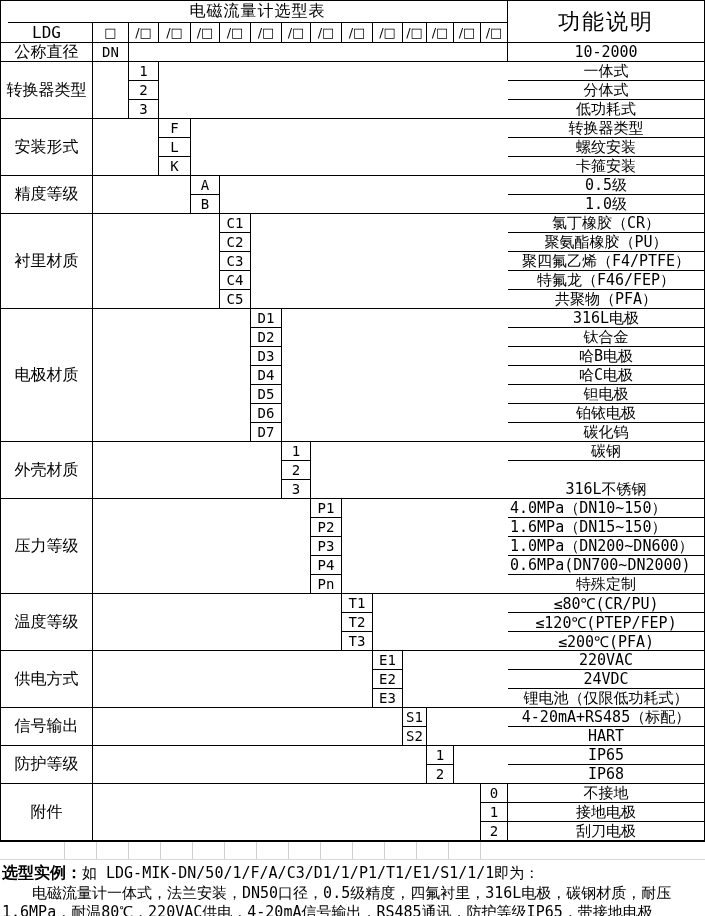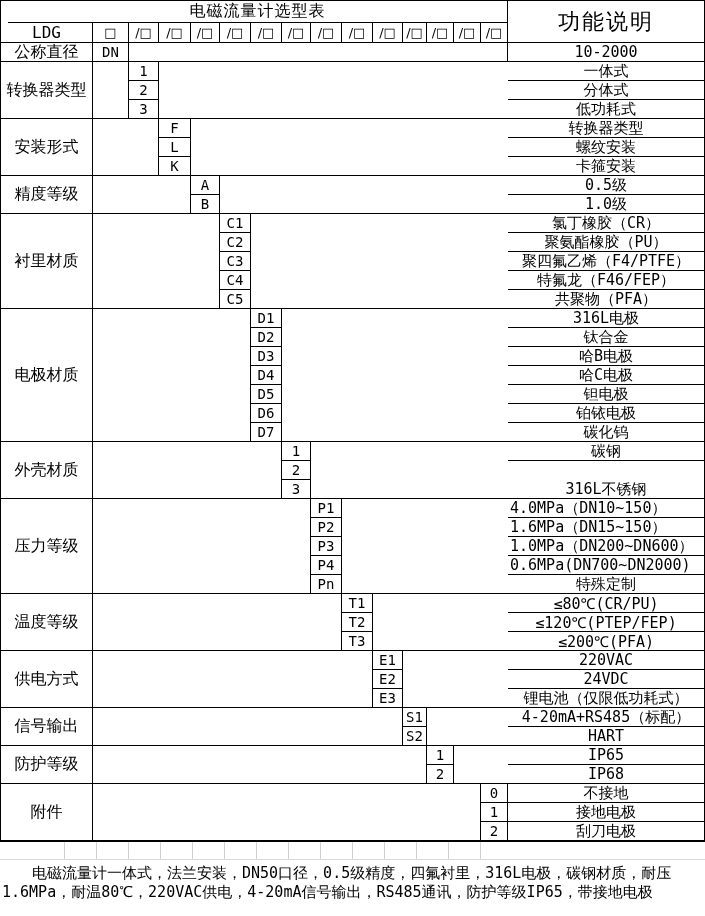--- a/index.html
+++ b/index.html
@@ -199,15 +199,16 @@
     <div class="c t-code" style="grid-area:43/15/44/16">1</div>
     <div class="c t-code" style="grid-area:44/15/45/16">2</div>
     <div class="c t-desc" style="grid-area:42/16/43/17">不接地</div>
     <div class="c t-desc" style="grid-area:43/16/44/17">接地电极</div>
     <div class="c t-desc" style="grid-area:44/16/45/17">刮刀电极</div>
   </div>
 
   <div class="empty-row"></div>
 
   <div class="notes">
+    <div class="l1"><span class="bold">选型实例：</span><span>如 LDG-MIK-DN/50/1/F/A/C3/D1/1/P1/T1/E1/S1/1/1即为：</span></div>
     <div class="para">电磁流量计一体式，法兰安装，DN50口径，0.5级精度，四氟衬里，316L电极，碳钢材质，耐压1.6MPa，耐温80℃，220VAC供电，4-20mA信号输出，RS485通讯，防护等级IP65，带接地电极</div>
   </div>
 </div>
 
 </body></html>

